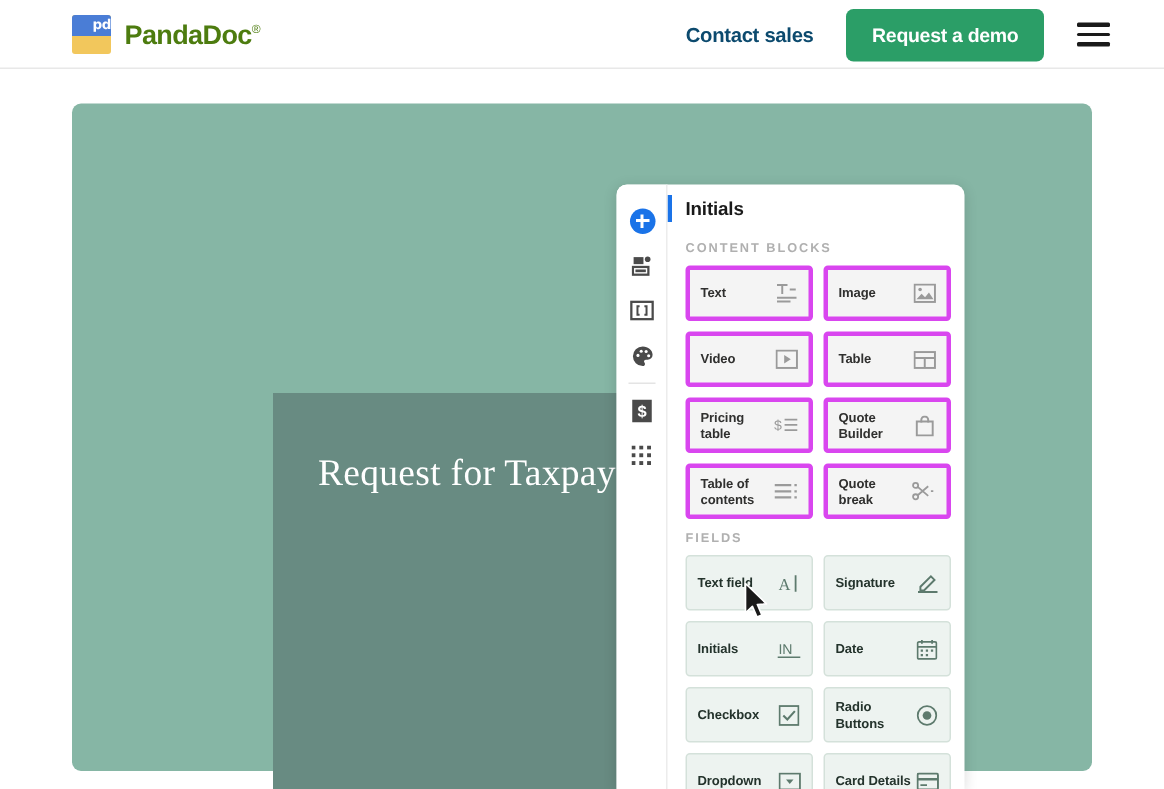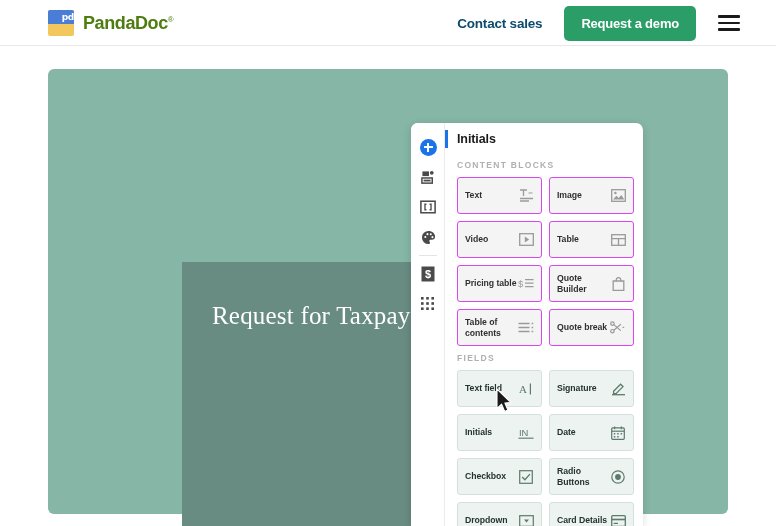--- a/index.html
+++ b/index.html
@@ -227,21 +227,21 @@
     font-weight: bold;
   }
   .grid {
     display: grid;
     grid-template-columns: 85px 85px;
     gap: 7px 7px;
   }
   .block-card {
     height: 37px;
     background: #f4f4f4;
-    border: 1px solid #d946ef;
+    border: 3px solid #d946ef;
     border-radius: 3px;
     display: flex;
     align-items: center;
     justify-content: space-between;
     padding: 0 7px;
     box-sizing: border-box;
     cursor: pointer;
   }
   .block-card .lbl {
     font-size: 8.7px;

